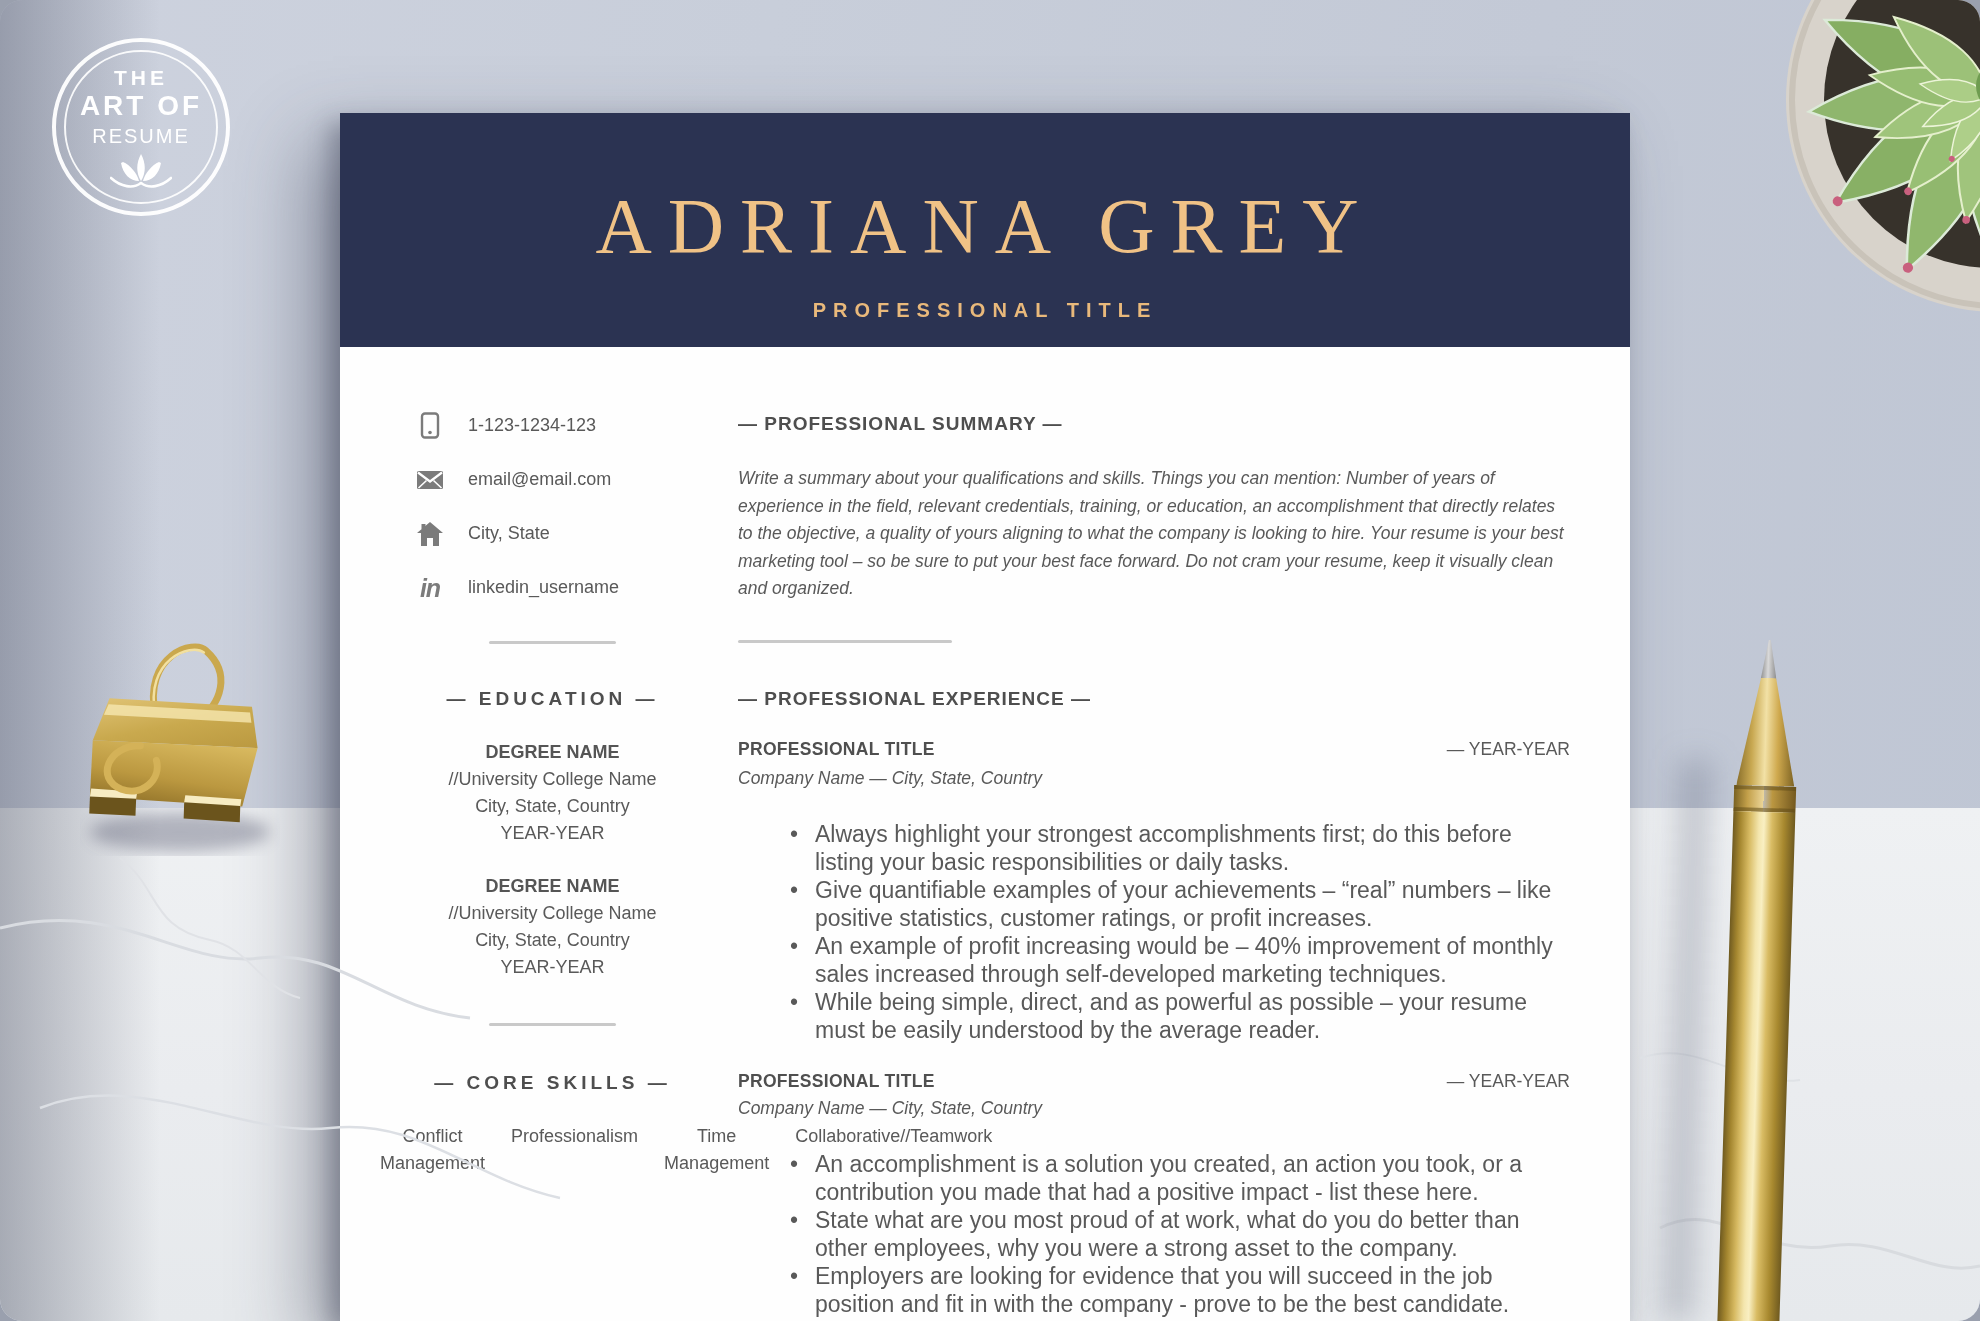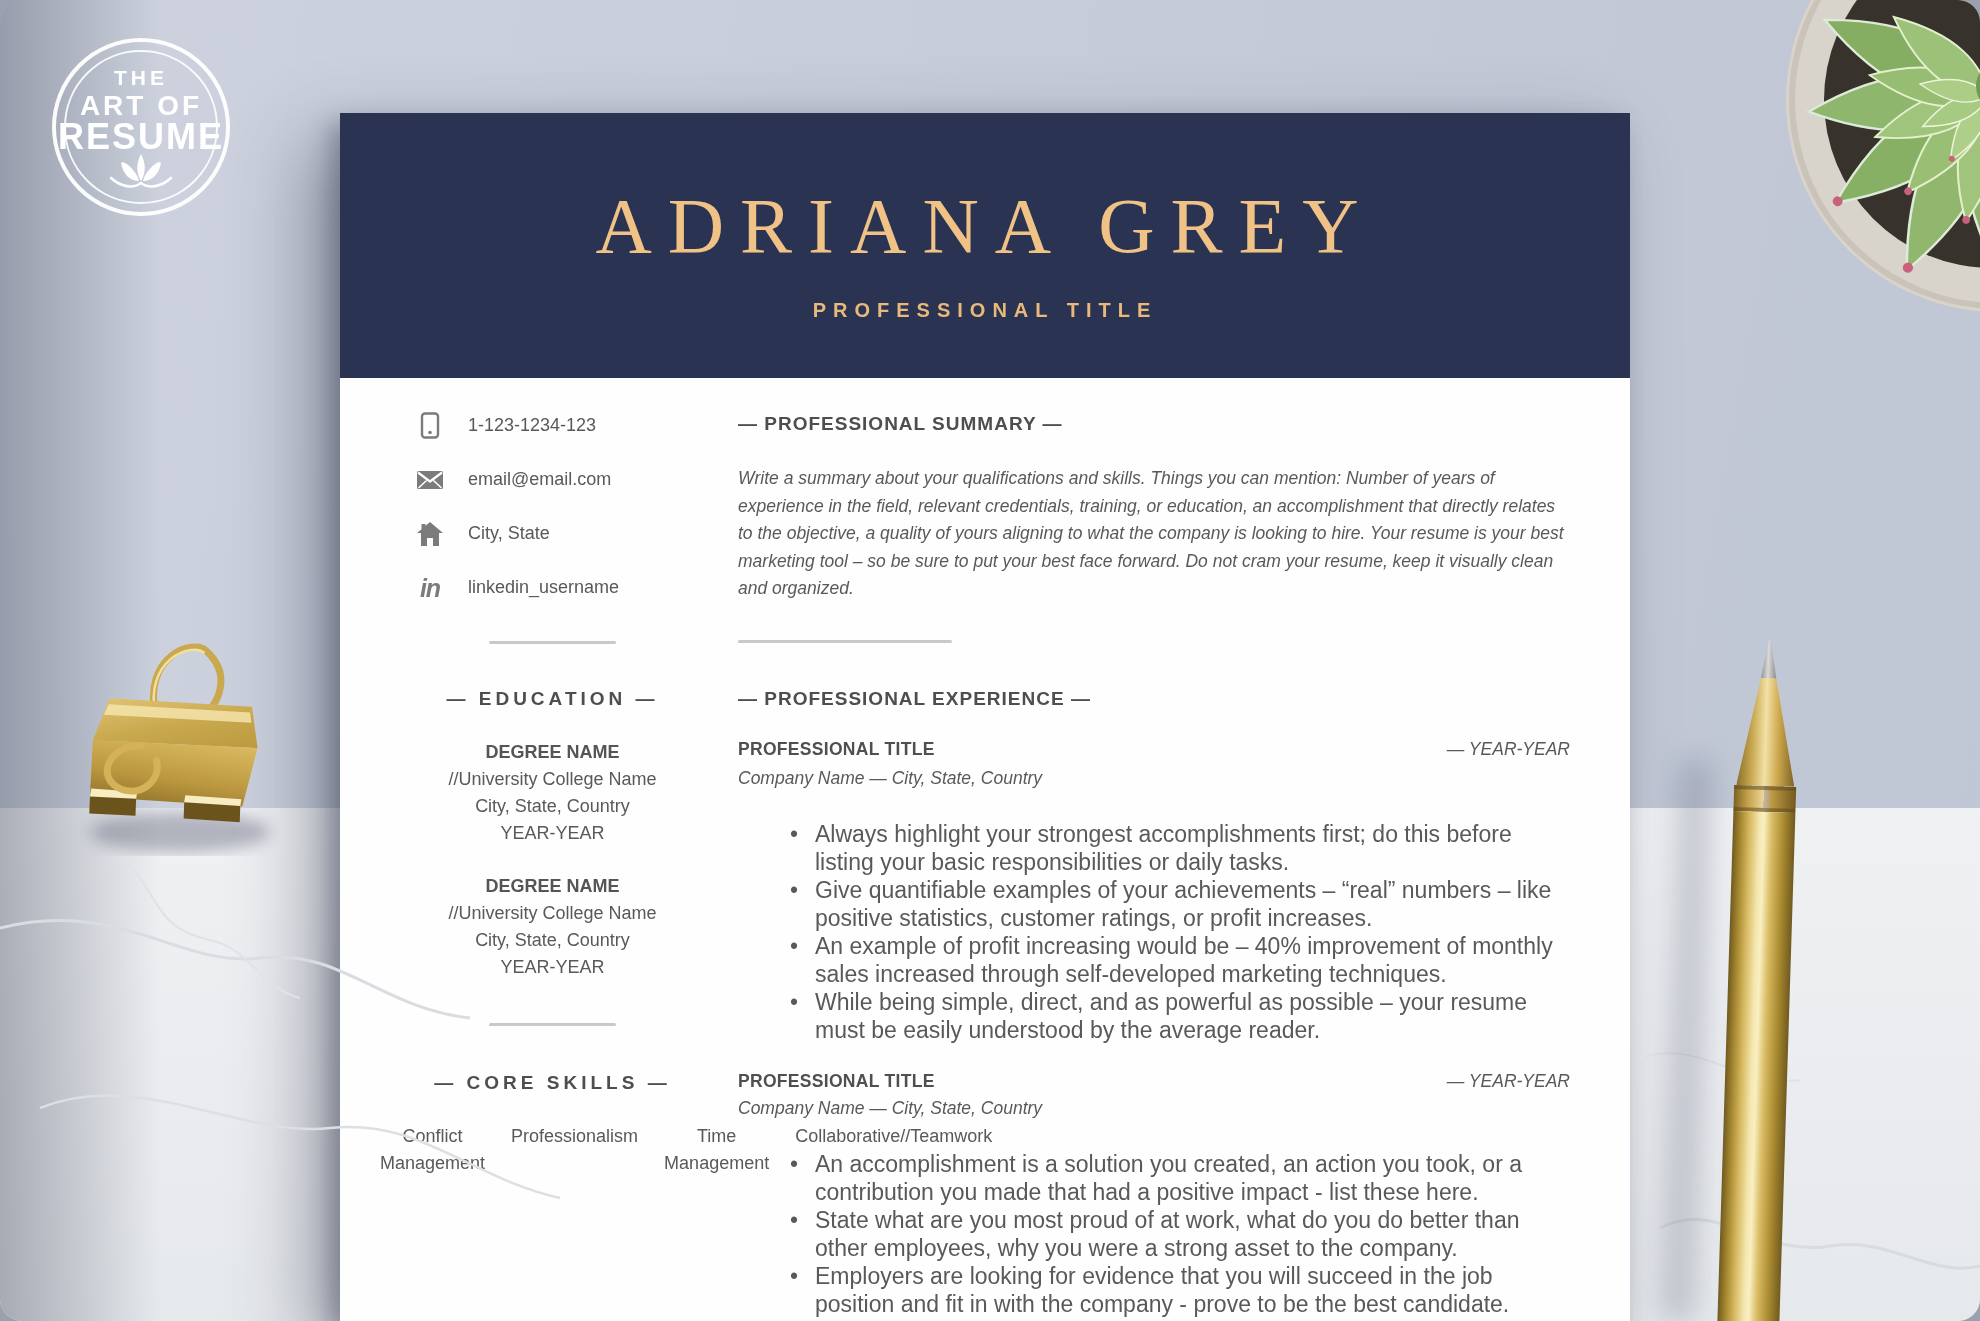--- a/index.html
+++ b/index.html
@@ -15,27 +15,27 @@
         background:linear-gradient(90deg,rgba(70,76,96,.40),rgba(70,76,96,0));}
 
   
   .logo-badge{position:absolute;left:52px;top:38px;width:178px;height:178px;border-radius:50%;
       border:4px solid rgba(255,255,255,.95);box-sizing:border-box;}
   .logo-inner{position:absolute;inset:8px;border-radius:50%;border:2px solid rgba(255,255,255,.9);
       display:flex;flex-direction:column;align-items:center;justify-content:center;
       color:#fff;text-align:center;}
   .logo-line1{font-size:21px;font-weight:bold;letter-spacing:4px;line-height:24px;}
   .logo-line2{font-size:28px;font-weight:bold;letter-spacing:3px;line-height:31px;}
-  .logo-line3{font-size:36px;font-weight:bold;letter-spacing:2px;line-height:31px;}
+  .logo-line3{font-size:20px;font-weight:normal;letter-spacing:2px;line-height:31px;}
   .logo-lotus{margin-top:2px;}
 
   
   .paper{position:absolute;left:340px;top:113px;width:1290px;height:1208px;background:#fefefe;
          box-shadow:-10px 10px 22px rgba(55,60,82,.38),-32px 28px 70px rgba(55,60,82,.42);}
-  .paper-header{position:relative;width:100%;height:265px;background:#2b3352;}
+  .paper-header{position:relative;width:100%;height:234px;background:#2b3352;}
   .candidate-name{position:absolute;top:74px;left:0;width:100%;text-align:center;
       font-family:"Liberation Serif",serif;font-weight:normal;color:#f0c286;
       font-size:78px;line-height:78px;letter-spacing:16px;margin:0;white-space:nowrap;}
   .professional-title{position:absolute;top:186px;left:0;width:100%;text-align:center;
       color:#e9b97b;font-size:20px;font-weight:bold;letter-spacing:7px;}
 
   
   .contact{position:absolute;left:77px;top:299px;display:flex;flex-direction:column;gap:27px;}
   .contact-row{display:flex;align-items:center;height:27px;}
   .contact-icon{width:26px;height:27px;display:flex;align-items:center;justify-content:center;font-style:italic;}
@@ -66,21 +66,21 @@
       font-size:19px;font-weight:bold;color:#4e4e4e;letter-spacing:1px;line-height:27px;white-space:nowrap;}
   .sum-heading{top:297px;} .exp-heading{top:572px;}
 
   .summary-text{position:absolute;left:398px;top:352px;width:832px;
       font-size:17.5px;font-style:italic;color:#595959;line-height:27.5px;}
 
   .job-head{position:absolute;left:398px;width:832px;display:flex;
       justify-content:space-between;align-items:baseline;line-height:27px;}
   .job1-head{top:623px;} .job2-head{top:955px;}
   .job-title{font-size:17.5px;font-weight:bold;color:#4f4f4f;letter-spacing:.3px;}
-  .job-dates{font-size:17.5px;font-style:italic;color:#595959;}
+  .job-dates{font-size:17.5px;color:#595959;}
   .job-company{position:absolute;left:398px;width:832px;font-size:17.5px;font-style:italic;
       color:#595959;line-height:27px;}
   .job1-company{top:652px;} .job2-company{top:982px;}
 
   .bullets{position:absolute;left:398px;width:832px;margin:0;padding:0 0 0 77px;
       list-style:none;box-sizing:border-box;font-size:23px;color:#595959;line-height:27.5px;}
   .job1-bullets{top:708px;} .job2-bullets{top:1038px;}
   .bullets li{position:relative;margin-bottom:1px;}
   .bullets li::before{content:"\2022";position:absolute;left:-25px;top:0;color:#595959;}
 

